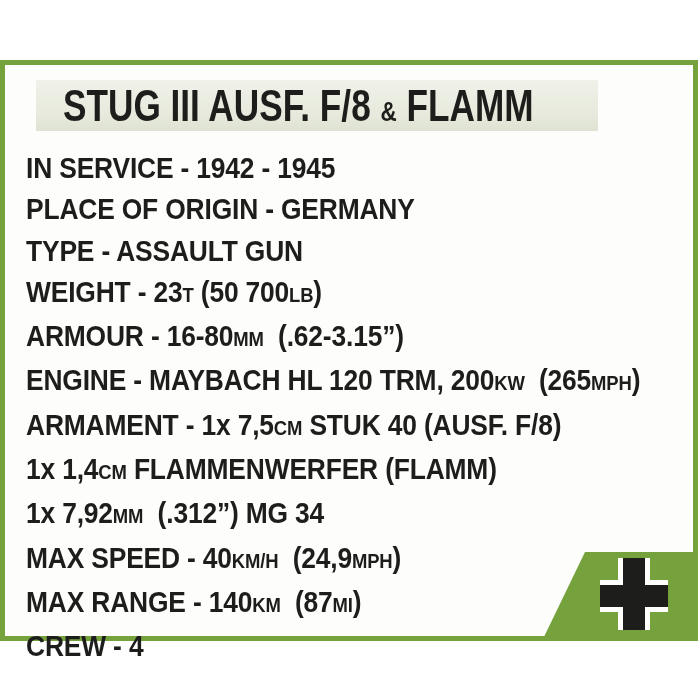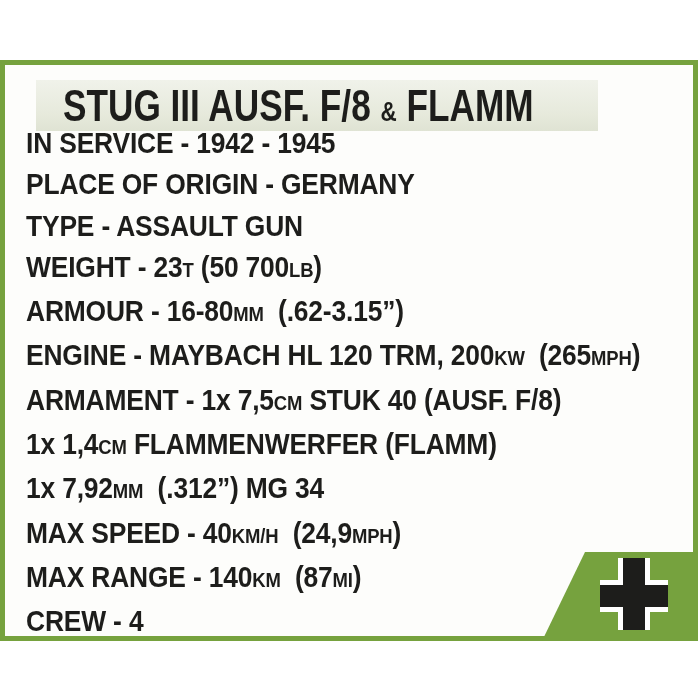--- a/index.html
+++ b/index.html
@@ -39,21 +39,21 @@
     white-space: pre;
     transform: scaleX(0.80);
     transform-origin: 0 0;
     letter-spacing: 0px;
   }
   .card-title .unit {
     font-size: 0.64em;
   }
   .specs-list {
     position: absolute;
-    left: 26px; top: 122px;
+    left: 26px; top: 147px;
     width: 660px;
     color: var(--ink, #1d1d1b);
   }
   .spec-line {
     font-size: 30px;
     line-height: 41.3px;
     font-weight: 700;
     white-space: pre;
     transform: scaleX(0.88);
     transform-origin: 0 50%;

